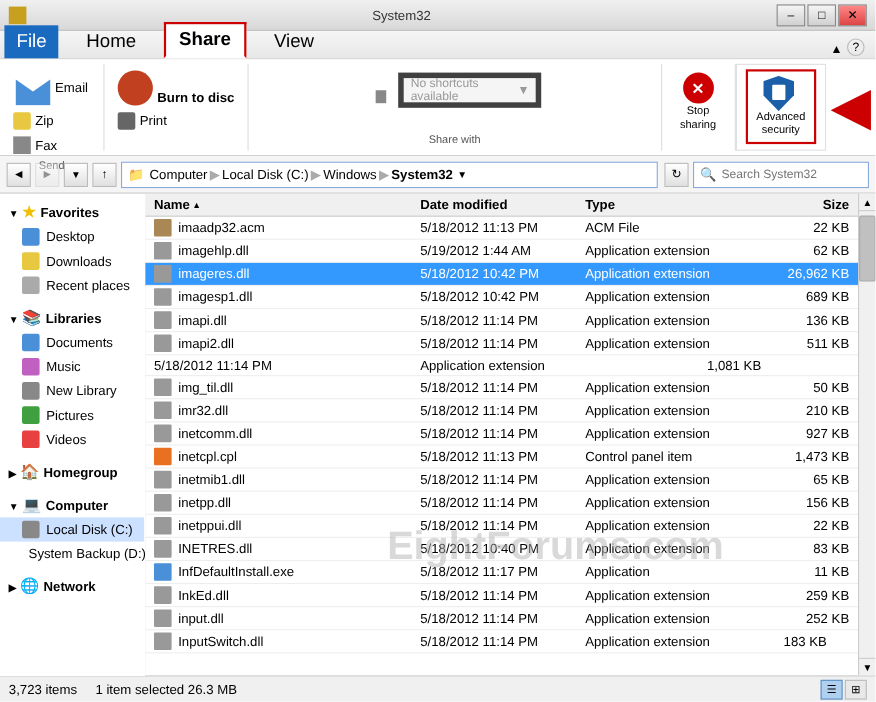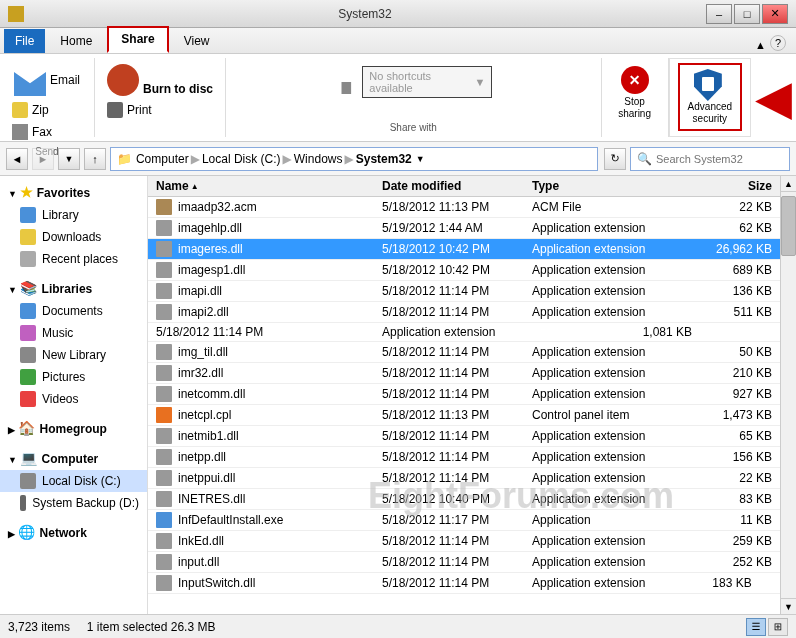--- a/index.html
+++ b/index.html
@@ -29,25 +29,25 @@
     .ribbon-tabs {
       background: linear-gradient(to bottom, #f5f5f5, #e8e8e8);
       height: 26px;
       display: flex;
       align-items: flex-end;
       padding: 0 4px;
       border-bottom: 1px solid #ccc;
     }
     .ribbon-tab {
       padding: 4px 12px 5px;
-      font-size: 12px;
+      font-size: 17px;
       cursor: pointer;
       border: 1px solid transparent;
       border-bottom: none;
-      margin-right: 2px;
+      margin-right: 12px;
       background: transparent;
     }
     .ribbon-tab.active {
       background: #fff;
       border-color: #bbb;
       border-bottom: 1px solid #fff;
       font-weight: bold;
     }
     .ribbon-tab.file { background: #1a6bbf; color: #fff; padding: 4px 10px 5px; }
     .ribbon-tab.highlighted { border: 2px solid #c00; }
@@ -76,21 +76,21 @@
     .ribbon-btn-large {
       display: flex; flex-direction: column; align-items: center; cursor: pointer;
       padding: 2px 6px; border-radius: 2px; min-width: 44px;
     }
 
     .ribbon-btn-small {
       display: flex; align-items: center; gap: 4px; cursor: pointer; padding: 2px 4px;
       border-radius: 2px; white-space: nowrap;
     }
     .share-dropdown {
-      border: 1px solid #404040; background: #f5f5f5; padding: 2px 6px;
+      border: 5px solid #404040; background: #f5f5f5; padding: 2px 6px;
       display: flex; align-items: center; justify-content: space-between;
       height: 32px; width: 130px; cursor: pointer; font-size: 11px; color: #999;
     }
 
     .ribbon-stop { display: flex; flex-direction: column; align-items: center; cursor: pointer; padding: 2px 6px; min-width: 50px; }
 
     .ribbon-adv {
       display: flex; flex-direction: column; align-items: center; cursor: pointer; padding: 4px 8px;
       border: 2px solid #cc0000; background: #fff; min-width: 56px;
     }
@@ -113,21 +113,21 @@
       border: 1px solid #88aadd; background: #fff; height: 24px; width: 160px;
       display: flex; align-items: center; padding: 0 6px;
     }
     .search-box input { border: none; outline: none; font-size: 11px; width: 100%; background: transparent; }
 
     
     .main { display: flex; height: calc(638px - 28px - 26px - 88px - 34px - 24px); }
 
     
     .sidebar {
-      width: 148px; border-right: 1px solid #ddd; overflow-y: auto; padding: 4px 0;
+      width: 132px; border-right: 1px solid #ddd; overflow-y: auto; padding: 4px 0;
       background: #fff;
     }
     .sidebar-section { margin-bottom: 6px; }
     .sidebar-header { font-weight: bold; font-size: 12px; padding: 4px 8px; cursor: pointer; }
     .sidebar-item {
       padding: 3px 8px 3px 20px; display: flex; align-items: center; gap: 6px;
       cursor: pointer; font-size: 12px; white-space: nowrap;
     }
     .sidebar-item.selected { background: #cce0ff; }
 
@@ -296,21 +296,21 @@
   <div class="sidebar">
 
     <div class="sidebar-section">
       <div class="sidebar-header">
         <span style="font-size:9px;">▼</span>
         <span style="color:#f0c000;font-size:14px;"> ★ </span>
         <span>Favorites</span>
       </div>
       <div class="sidebar-item">
         <div style="width:16px;height:16px;background:#4a90d9;border-radius:2px;"></div>
-        <span>Library</span>
+        <span>Desktop</span>
       </div>
       <div class="sidebar-item">
         <div style="width:16px;height:16px;background:#e8c840;border-radius:2px;"></div>
         <span>Downloads</span>
       </div>
       <div class="sidebar-item">
         <div style="width:16px;height:16px;background:#aaa;border-radius:2px;"></div>
         <span>Recent places</span>
       </div>
     </div>

